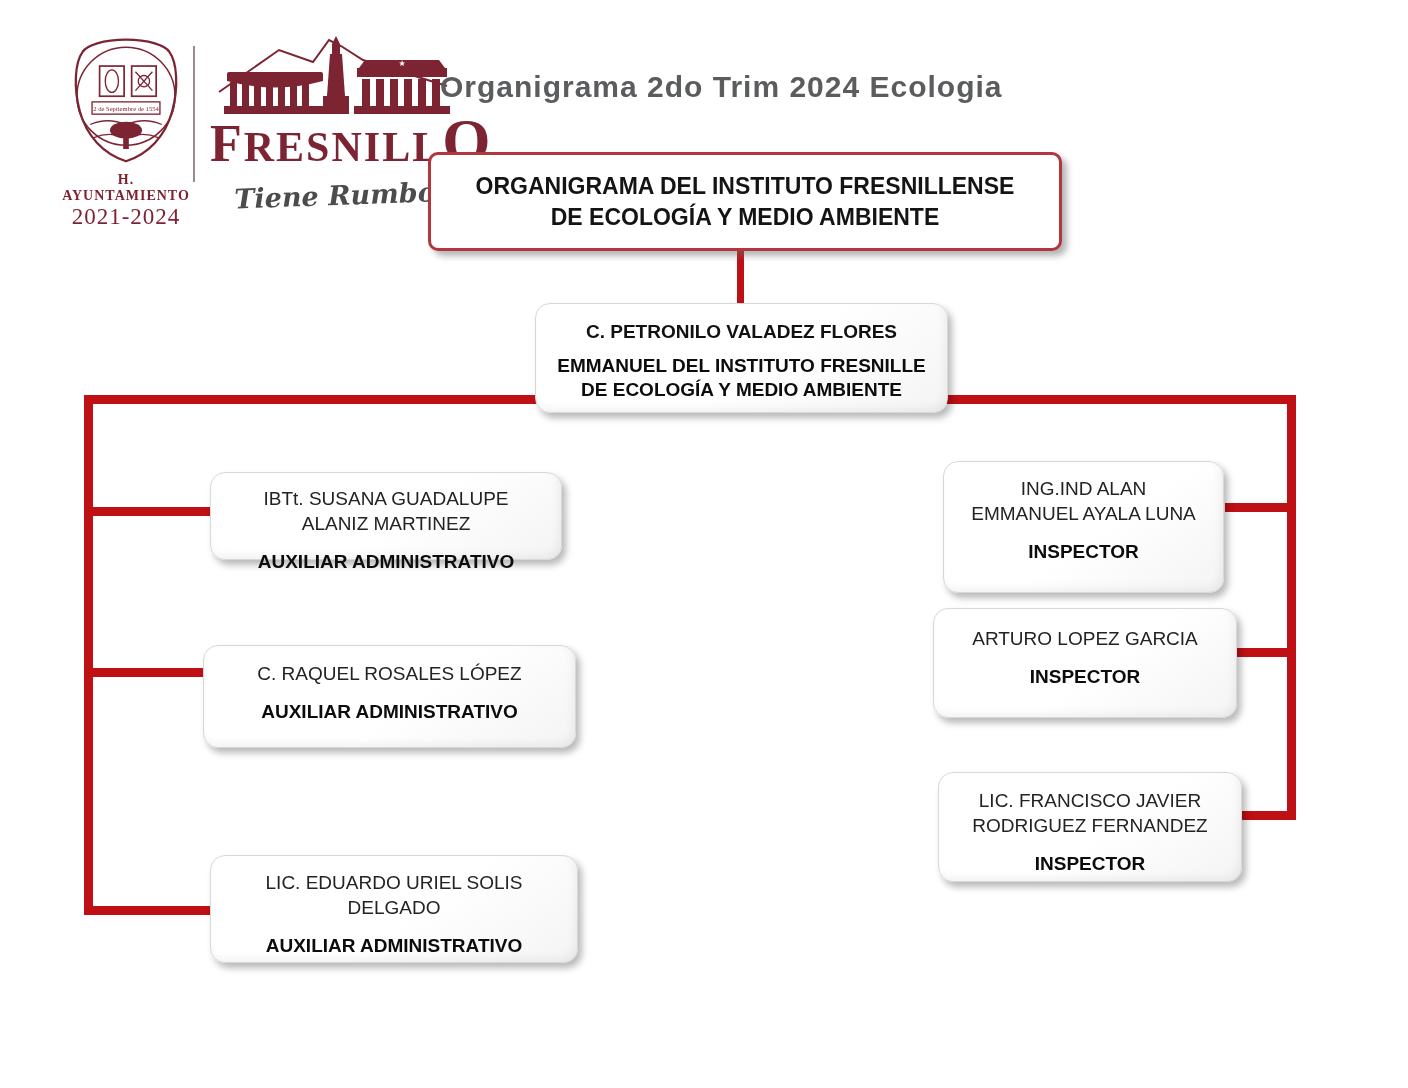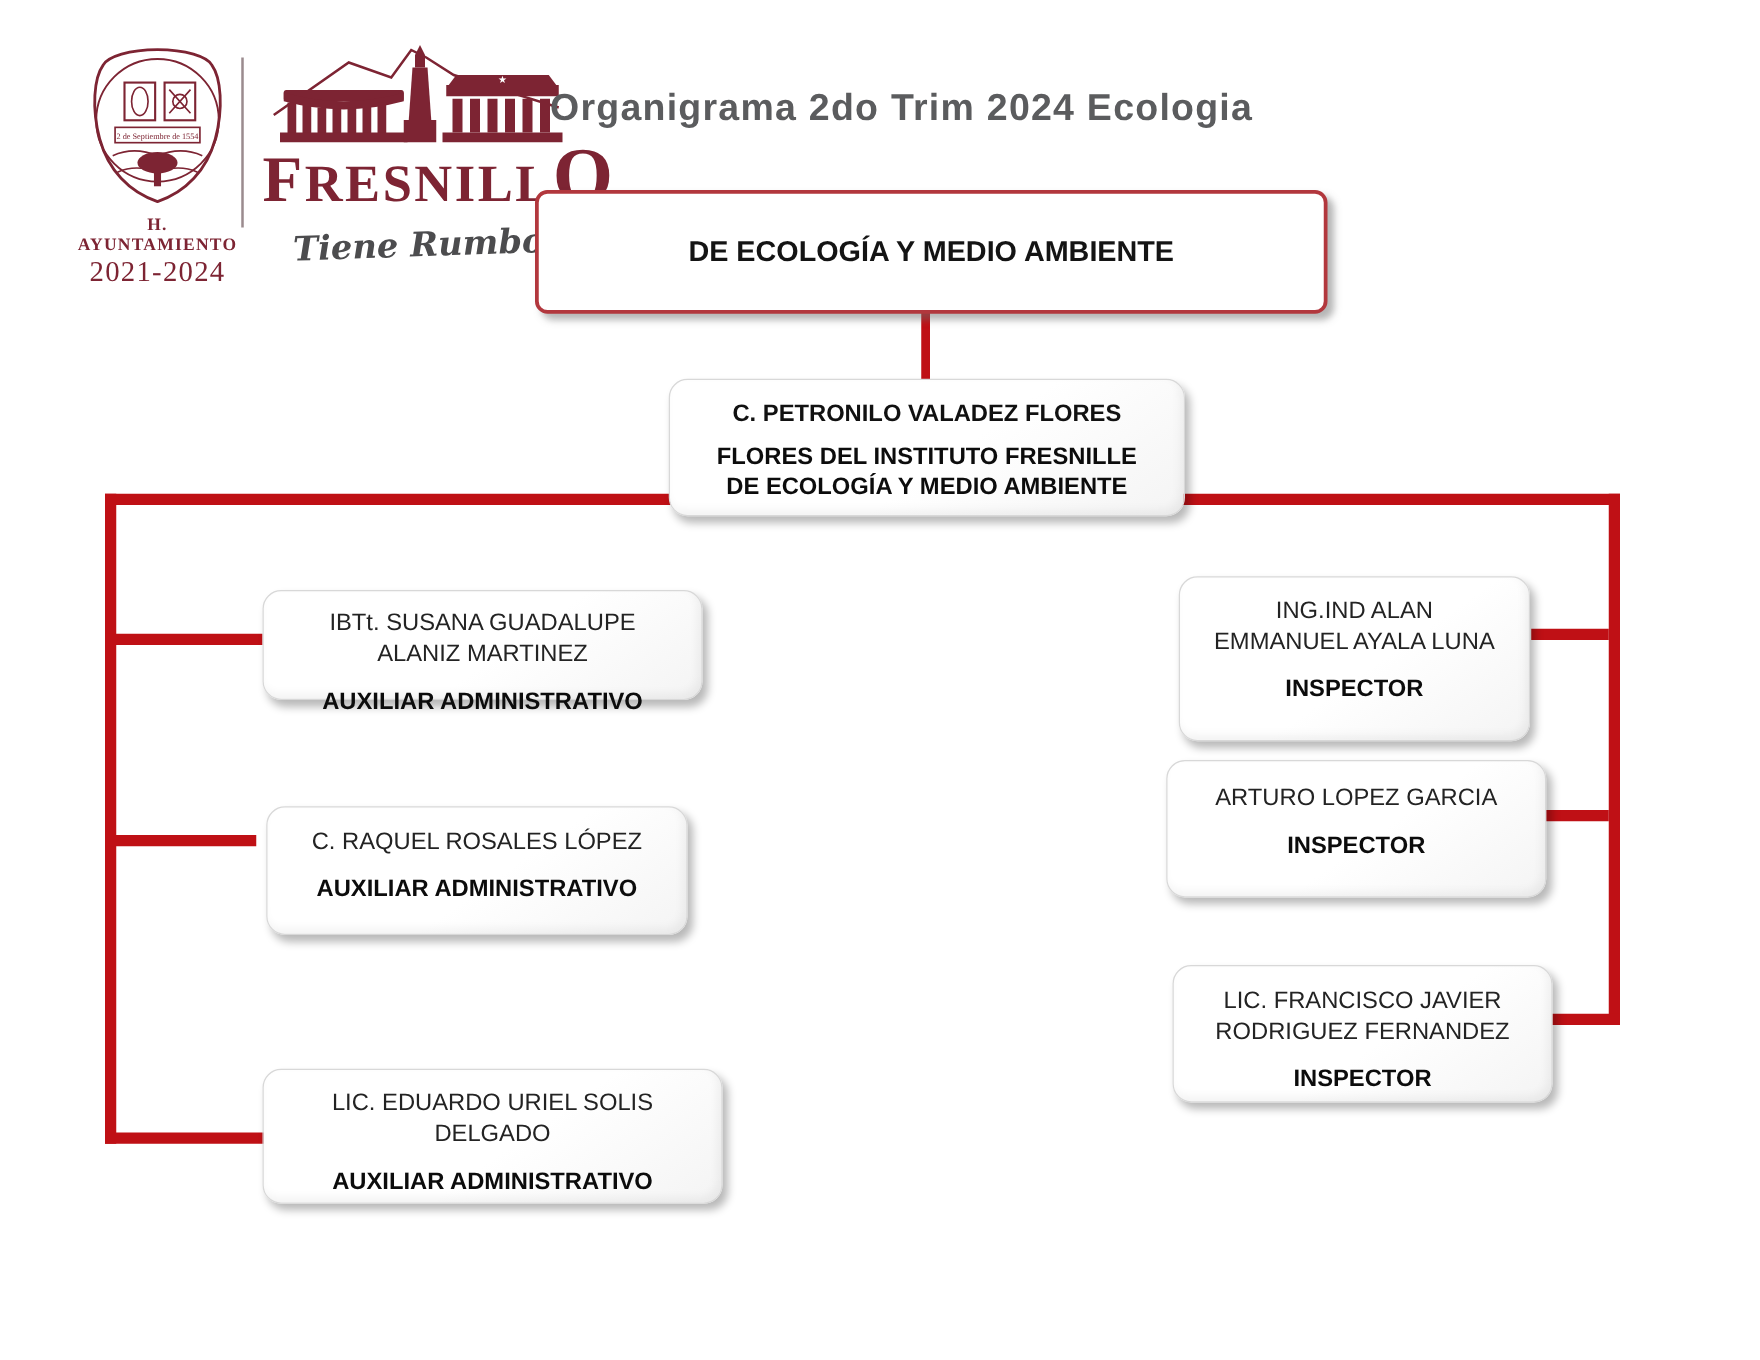--- a/index.html
+++ b/index.html
@@ -38,21 +38,21 @@
     border:1px solid #d8d8d8;
     box-shadow:4px 5px 7px rgba(0,0,0,.28), inset -3px -4px 8px rgba(0,0,0,.05);
   }
   .node .name{font-size:19px;line-height:25px;color:#232323;}
   .node .name-bold{font-weight:bold;color:#111;}
   .node .role{font-size:19px;line-height:24px;font-weight:bold;margin-top:14px;color:#0c0c0c;}
   .node div:empty{display:none;}
   .titular-box{left:535px;top:303px;width:413px;height:110px;padding-top:15px;box-sizing:border-box;}
   .titular-box .role{margin-top:10px;}
   .box-l1{left:210px;top:472px;width:352px;height:88px;padding-top:13px;box-sizing:border-box;}
-  .box-l2{left:213px;top:645px;width:337px;height:103px;padding-top:15px;box-sizing:border-box;}
+  .box-l2{left:203px;top:645px;width:373px;height:103px;padding-top:15px;box-sizing:border-box;}
   .box-l3{left:210px;top:855px;width:368px;height:108px;padding-top:14px;box-sizing:border-box;}
   .box-r1{left:943px;top:461px;width:281px;height:132px;padding-top:14px;box-sizing:border-box;}
   .box-r2{left:933px;top:608px;width:304px;height:110px;padding-top:17px;box-sizing:border-box;}
   .box-r3{left:938px;top:772px;width:304px;height:110px;padding-top:15px;box-sizing:border-box;}
 </style>
 </head>
 <body>
 
 <div id="canvas">
 
@@ -123,27 +123,28 @@
   <div class="line" style="left:84px;top:395px;width:9px;height:520px;"></div>
   <div class="line" style="left:84px;top:507px;width:126px;height:9px;"></div>
   <div class="line" style="left:84px;top:668px;width:121px;height:9px;"></div>
   <div class="line" style="left:84px;top:906px;width:128px;height:9px;"></div>
   <div class="line" style="left:1287px;top:395px;width:9px;height:425px;"></div>
   <div class="line" style="left:1225px;top:503px;width:62px;height:9px;"></div>
   <div class="line" style="left:1237px;top:648px;width:50px;height:9px;"></div>
   <div class="line" style="left:1242px;top:811px;width:54px;height:9px;"></div>
 
   <div class="box root-box">
+    <div>ORGANIGRAMA DEL INSTITUTO FRESNILLENSE</div>
     <div>DE ECOLOGÍA Y MEDIO AMBIENTE</div>
   </div>
 
   <div class="box node titular-box">
     <div class="name name-bold">C. PETRONILO VALADEZ FLORES</div>
     <div class="role">
-      <div>FLORES DEL INSTITUTO FRESNILLE</div>
+      <div>EMMANUEL DEL INSTITUTO FRESNILLE</div>
       <div>DE ECOLOGÍA Y MEDIO AMBIENTE</div>
     </div>
   </div>
 
   <div class="box node box-l1">
     <div class="name">IBTt. SUSANA GUADALUPE</div>
     <div class="name">ALANIZ MARTINEZ</div>
     <div class="role">AUXILIAR ADMINISTRATIVO</div>
   </div>
   <div class="box node box-l2">

